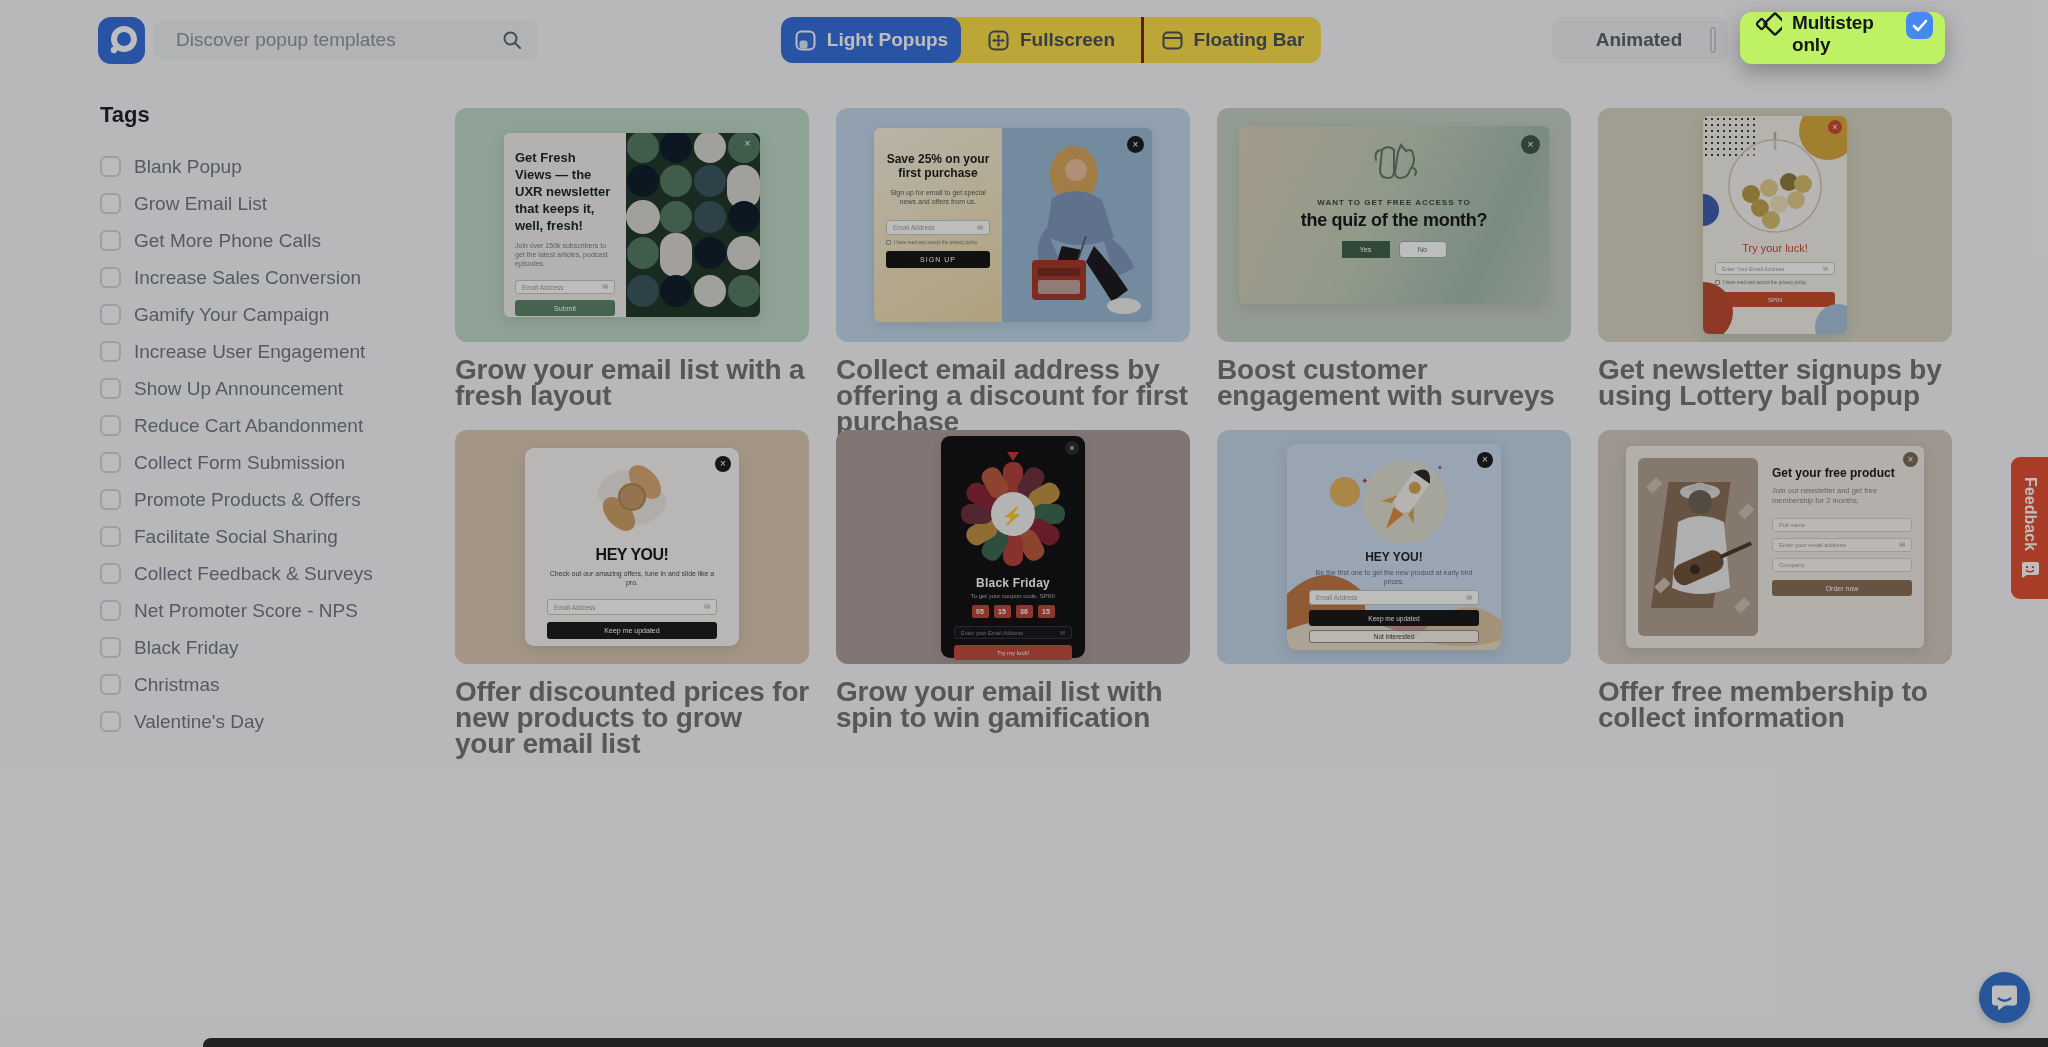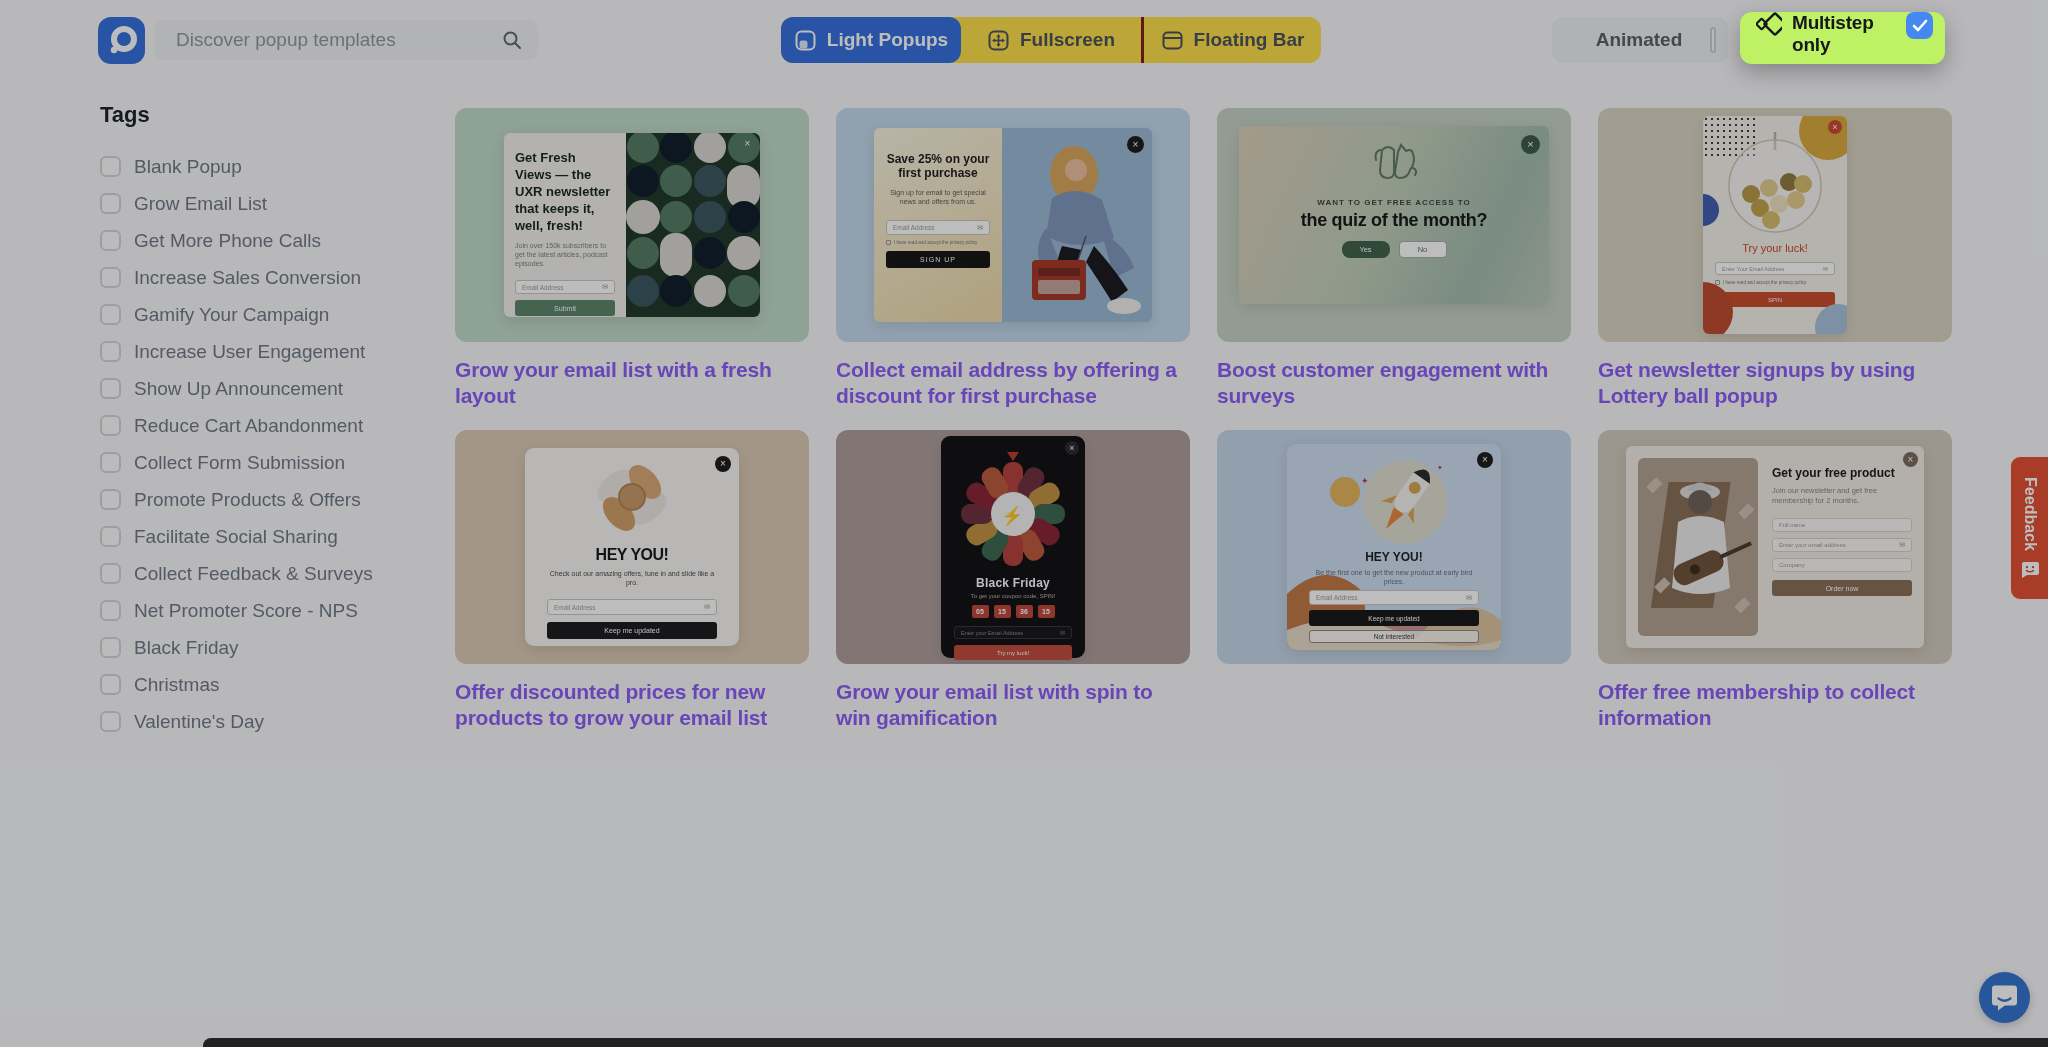--- a/index.html
+++ b/index.html
@@ -41,21 +41,21 @@
   
   .tags-title{ left:100px; top:102px; font-size:22px; font-weight:bold; color:#1c2027; }
   .tags{ left:100px; top:148px; display:flex; flex-direction:column; }
   .tag{ height:37px; display:flex; align-items:center; gap:13px; cursor:pointer; }
   .tag .bx{ width:21px; height:21px; border-radius:6px; border:2px solid #d2d5da; background:#fcfcfd; }
   .tag .tl{ font-size:19px; color:#6f7883; }
 
   
   .card{ position:absolute; width:354px; }
   .thumb{ position:relative; height:234px; border-radius:12px; overflow:hidden; cursor:pointer; }
-  .ctitle{ margin-top:15px; font-size:21px; line-height:26px; font-weight:bold; color:#8b5cf6;
+  .ctitle{ margin-top:15px; font-size:28px; line-height:26px; font-weight:bold; color:#737373;
            letter-spacing:-0.2px; }
   .pp{ position:absolute; border-radius:6px; box-shadow:0 4px 14px rgba(0,0,0,.10); }
   .close{ position:absolute; width:17px; height:17px; border-radius:50%; display:flex; align-items:center;
           justify-content:center; color:#fff; font-size:10px; line-height:1; }
   .mini-inp{ background:#fff; border:1px solid #c9c6bd; border-radius:3px; display:flex; align-items:center;
              padding:0 6px; color:#9a9a94; justify-content:space-between; }
   .mini-btn{ border-radius:3px; display:flex; align-items:center; justify-content:center; color:#fff; }
   .mailg{ font-size:7px; color:#8b8b85; }
 
   
@@ -294,21 +294,21 @@
           <g fill="none" stroke="#5c7a64" stroke-width="2" stroke-linecap="round">
             <path d="M14 8 Q20 2 26 8 L26 30 Q26 36 20 36 Q12 36 12 28 Z"></path>
             <path d="M12 8 Q6 10 8 18"></path>
             <path d="M30 10 L33 3 L38 9 Q44 6 45 12 Q48 20 42 28 Q40 36 32 36 Q27 36 27 30 Z"></path>
             <path d="M45 26 Q50 28 47 33"></path>
           </g>
         </svg>
         <div style="font-size:8px; letter-spacing:1px; color:#3c4440; margin-top:14px; font-weight:bold;">WANT TO GET FREE ACCESS TO</div>
         <div style="font-size:18px; font-weight:bold; color:#161616; margin-top:3px; letter-spacing:-0.3px;">the quiz of the month?</div>
         <div style="display:flex; gap:9px; justify-content:center; margin-top:10px;">
-          <div class="mini-btn" style="width:48px; height:17px; background:#3f6049; font-size:7.5px; border-radius:8px;">Yes</div>
+          <div class="mini-btn" style="width:48px; height:17px; background:#3f6049; font-size:7.5px; border-radius:0;">Yes</div>
           <div class="mini-btn" style="width:48px; height:17px; background:#fff; border:1px solid #9fae9f; color:#5c6a5e; font-size:7.5px; border-radius:4px;">No</div>
         </div>
         <div class="close" style="right:9px; top:9px; background:#3b5a47; width:19px; height:19px; font-size:11px;">×</div>
       </div>
     </div>
     <div class="ctitle">Boost customer engagement with surveys</div>
   </div>
 
   <div class="card" style="left:1598px; top:108px;">
     <div class="thumb" style="background:#d9d4c2;">

